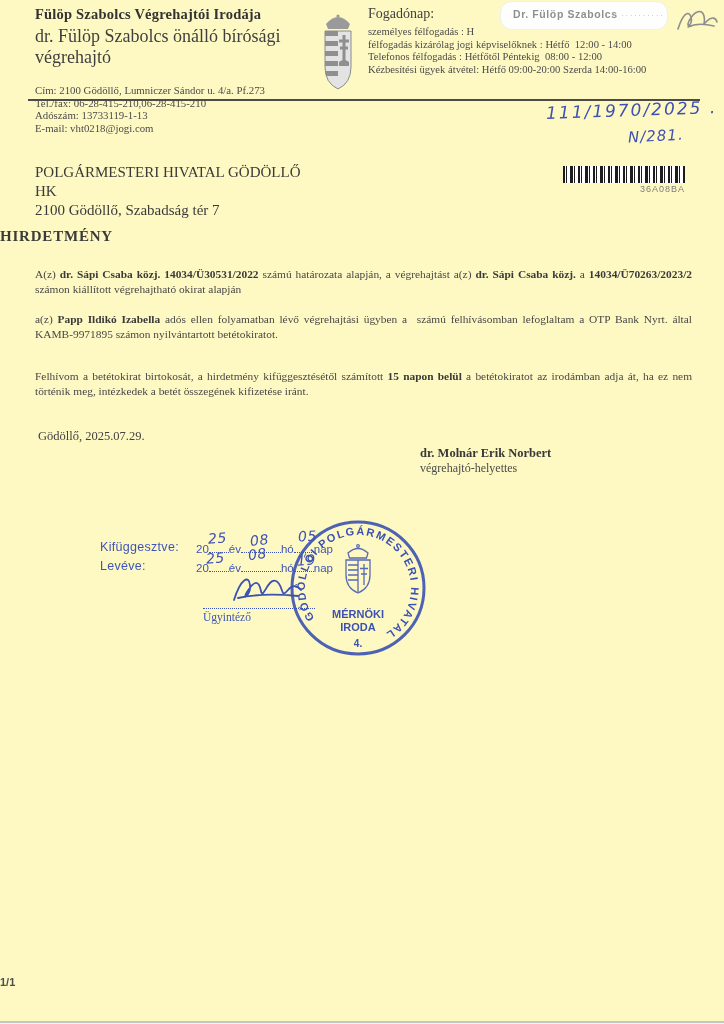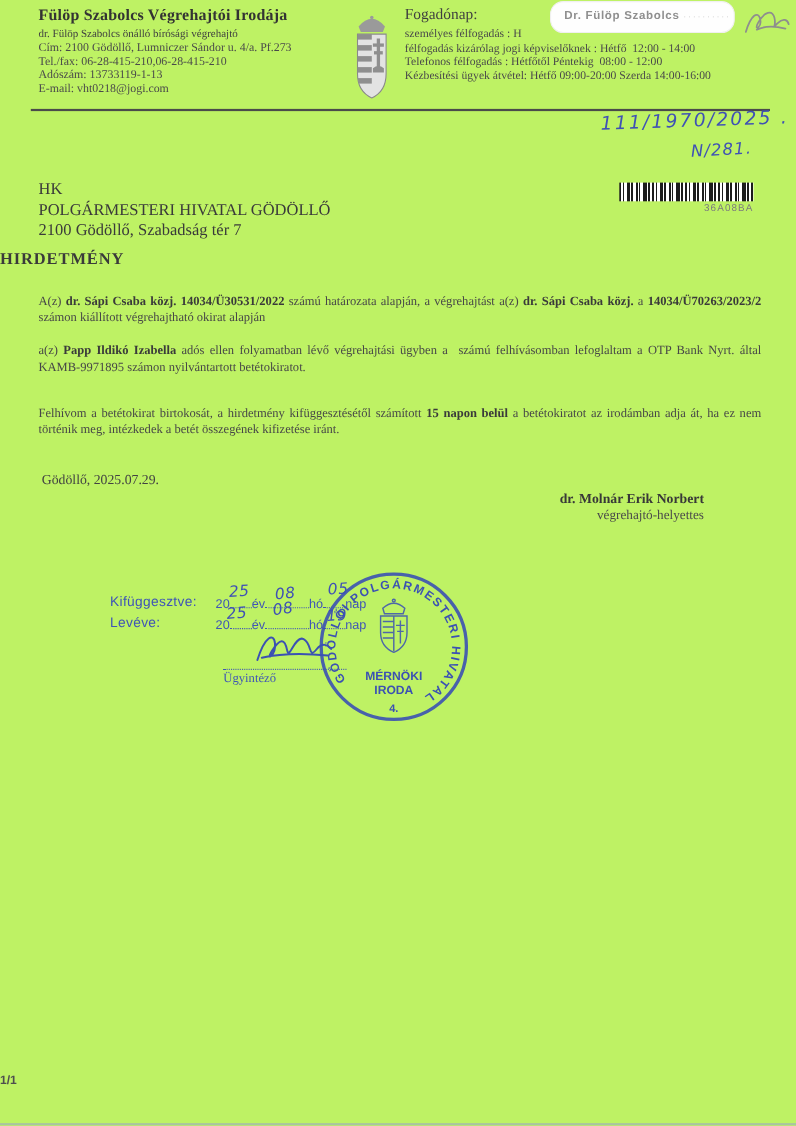--- a/index.html
+++ b/index.html
@@ -1,24 +1,24 @@
 <!DOCTYPE html>
 <html><head>
 <meta charset="utf-8">
 <style>
   *{margin:0;padding:0;box-sizing:border-box}
   html,body{background:#e8e8e8}
   body{font-family:"Liberation Serif",serif}
-  .page{position:relative;width:724px;height:1024px;margin:0 auto;background:#bef264;color:#3d3d3d;overflow:hidden}
+  .page{position:relative;width:724px;height:1024px;margin:0 auto;background:#fef9c3;color:#3d3d3d;overflow:hidden}
   .abs{position:absolute}
 
   
   .sender{left:35px;top:6px;width:300px}
   .sender-office{font-size:14.5px;font-weight:bold;letter-spacing:.2px;margin-bottom:3px;color:#333}
-  .sender-officer{font-size:10px;margin-bottom:0;color:#3f3f3f}
+  .sender-officer{font-size:18px;margin-bottom:16px;color:#3f3f3f}
   .sender-line{font-size:10.8px;line-height:12.6px;color:#4a4a4a}
   .coa{left:320px;top:12px;width:36px;height:80px}
   .reception{left:368px;top:6px;width:340px}
   .reception-title{font-size:14px;margin-bottom:4px;color:#3f3f3f}
   .reception-line{font-size:10.6px;line-height:12.6px;color:#4a4a4a}
   .name-stamp{left:500px;top:1px;width:168px;height:29px;background:#fefefe;border:1px solid #f0f0f0;border-radius:12px;
     font-family:"Liberation Sans",sans-serif;color:#8f8f8f;font-size:10.5px;font-weight:bold;letter-spacing:.6px;
     padding:6px 0 0 12px;white-space:nowrap}
   .name-stamp-extra{font-size:7px;color:#bdbdbd;letter-spacing:2px;font-weight:normal}
   .corner-scribble{left:674px;top:5px;width:46px;height:32px}
@@ -40,21 +40,21 @@
   .barcode-label{left:563px;top:184px;width:122px;text-align:right;font-family:"Liberation Sans",sans-serif;font-size:9px;color:#7d7d7d;letter-spacing:1px}
 
   
   .doc-title{left:0;top:228px;width:724px;font-size:15px;font-weight:bold;letter-spacing:.8px;color:#3a3a3a}
   .para{position:absolute;left:35px;width:657px;font-size:11.4px;line-height:14.8px;text-align:justify;color:#474747}
   .p1{top:267px}.p2{top:312px}.p3{top:369px}
   .bseg{font-weight:bold;color:#3a3a3a}
 
   
   .date-line{left:38px;top:429px;font-size:12.5px;color:#424242}
-  .signer{left:420px;top:446px;width:220px;text-align:right}
+  .signer{left:420px;top:446px;width:220px;text-align:left}
   .signer-name{font-size:12.5px;font-weight:bold;color:#383838}
   .signer-role{font-size:12px;color:#4a4a4a}
   .post-label{position:absolute;left:100px;font-family:"Liberation Sans",sans-serif;font-size:12.5px;font-weight:normal;color:#3f55b6;letter-spacing:.3px}
   .pl1{top:540px}.pl2{top:559px}
   .form-line{position:absolute;left:196px;font-family:"Liberation Sans",sans-serif;font-size:11.5px;color:#3f55b6;white-space:nowrap}
   .fl1{top:542px}.fl2{top:561px}
   .dots{display:inline-block;height:11px;border-bottom:1.4px dotted #3f55b6}
   .d1{width:20px}.d2{width:40px}.d3{width:20px}
   .hw-digit{font-size:14px;letter-spacing:.5px}
   .hwk-y{left:208px;top:530px;transform:rotate(-4deg)}
@@ -125,22 +125,22 @@
     <path d="M4 24 C9 8 15 5 17 12 C19 20 11 24 15 16 C21 5 28 4 30 11 C32 19 27 22 33 16 C38 11 42 13 43 17 M14 22 C22 18 32 19 40 21" fill="none" stroke="#8e8e8e" stroke-width="1.6" stroke-linecap="round"></path>
   </svg>
 
   <div class="abs header-rule"></div>
 
 
   <div class="hand hw-top">111/1970/2025 .</div>
   <div class="hand hw-second">N/281.</div>
 
   <div class="abs recipient">
+    <div>POLGÁRMESTERI HIVATAL GÖDÖLLŐ</div>
     <div>HK</div>
-    <div>POLGÁRMESTERI HIVATAL GÖDÖLLŐ</div>
     <div>2100 Gödöllő, Szabadság tér 7</div>
   </div>
 
   <div class="abs barcode"></div>
   <div class="abs barcode-label">36A08BA</div>
 
   <div class="abs doc-title">HIRDETMÉNY</div>
 
   <p class="para p1"><span>A(z) </span><span class="bseg">dr. Sápi Csaba közj. 14034/Ü30531/2022</span><span> számú határozata alapján, a végrehajtást a(z) </span><span class="bseg">dr. Sápi Csaba közj.</span><span> a </span><span class="bseg">14034/Ü70263/2023/2</span><span> számon kiállított végrehajtható okirat alapján</span></p>
 

